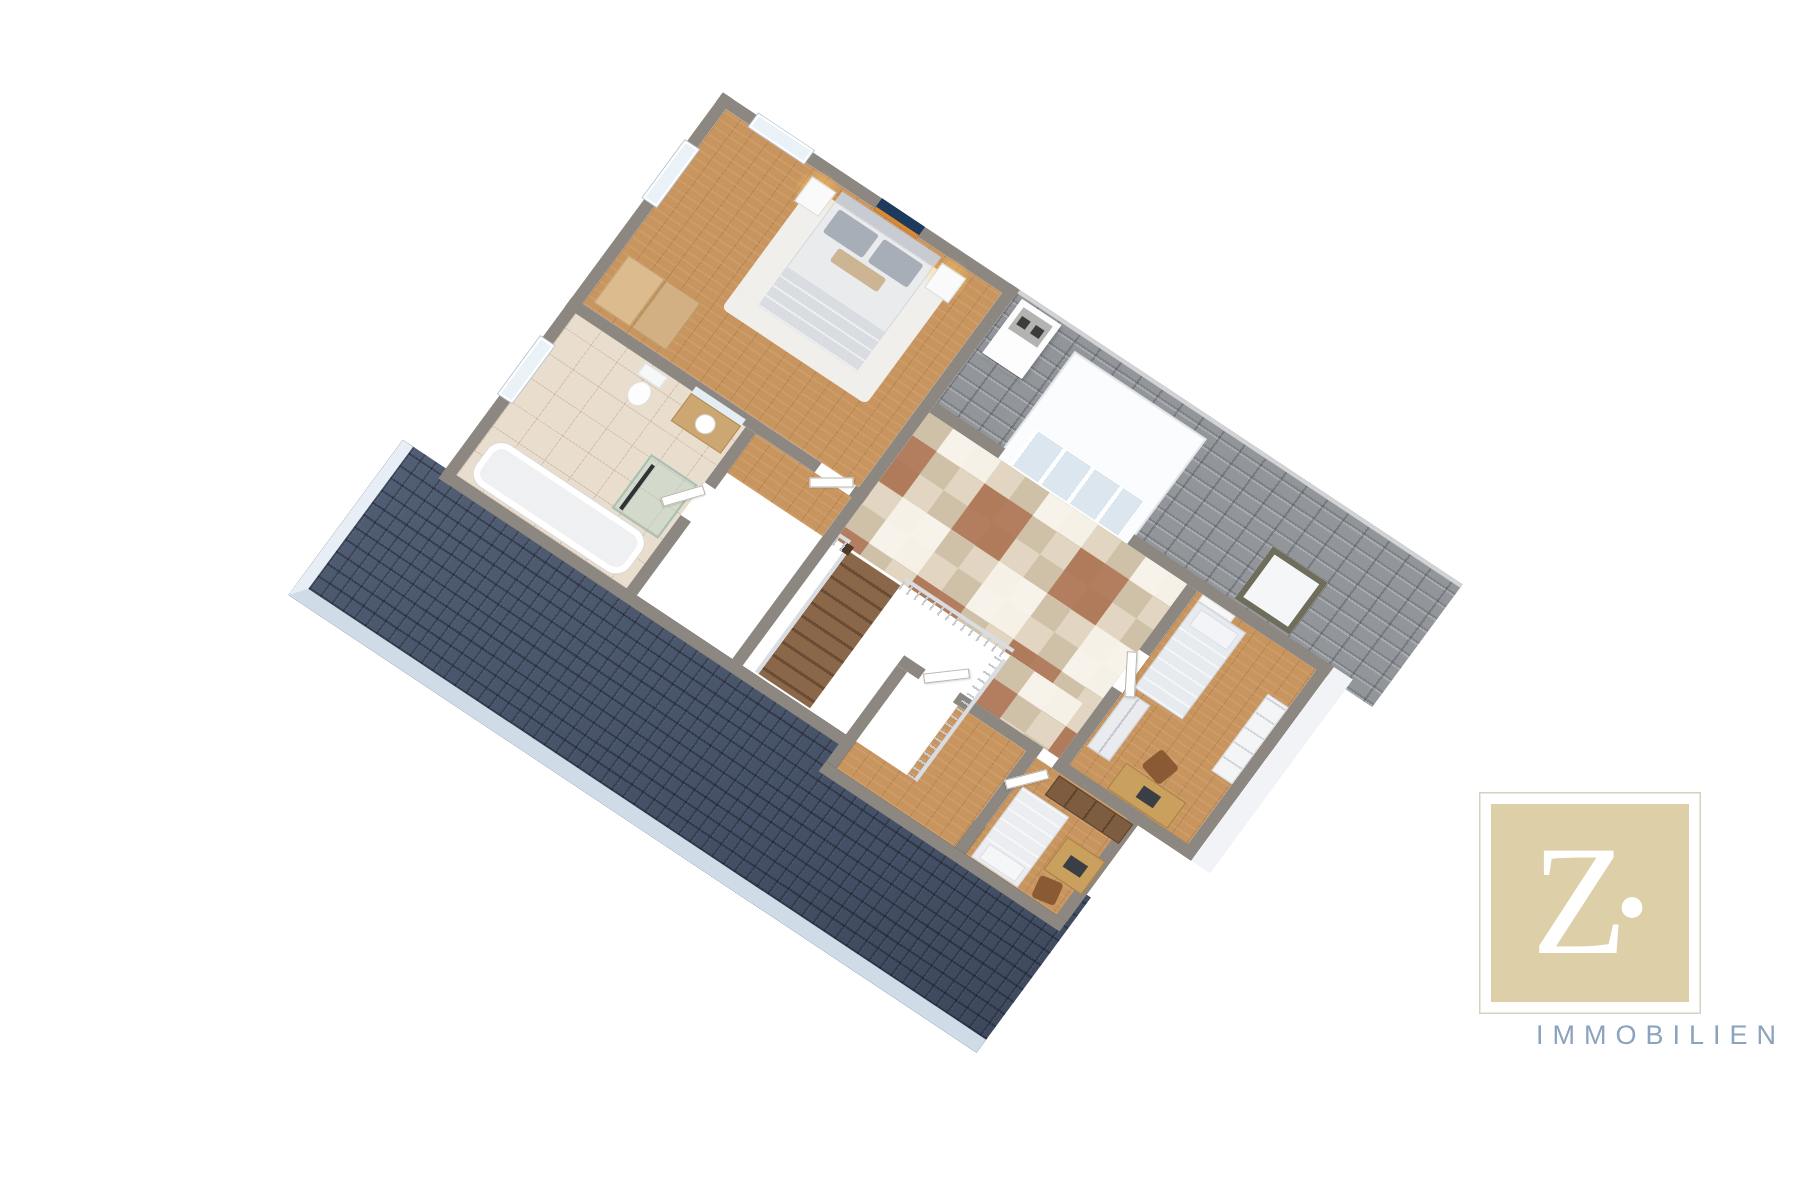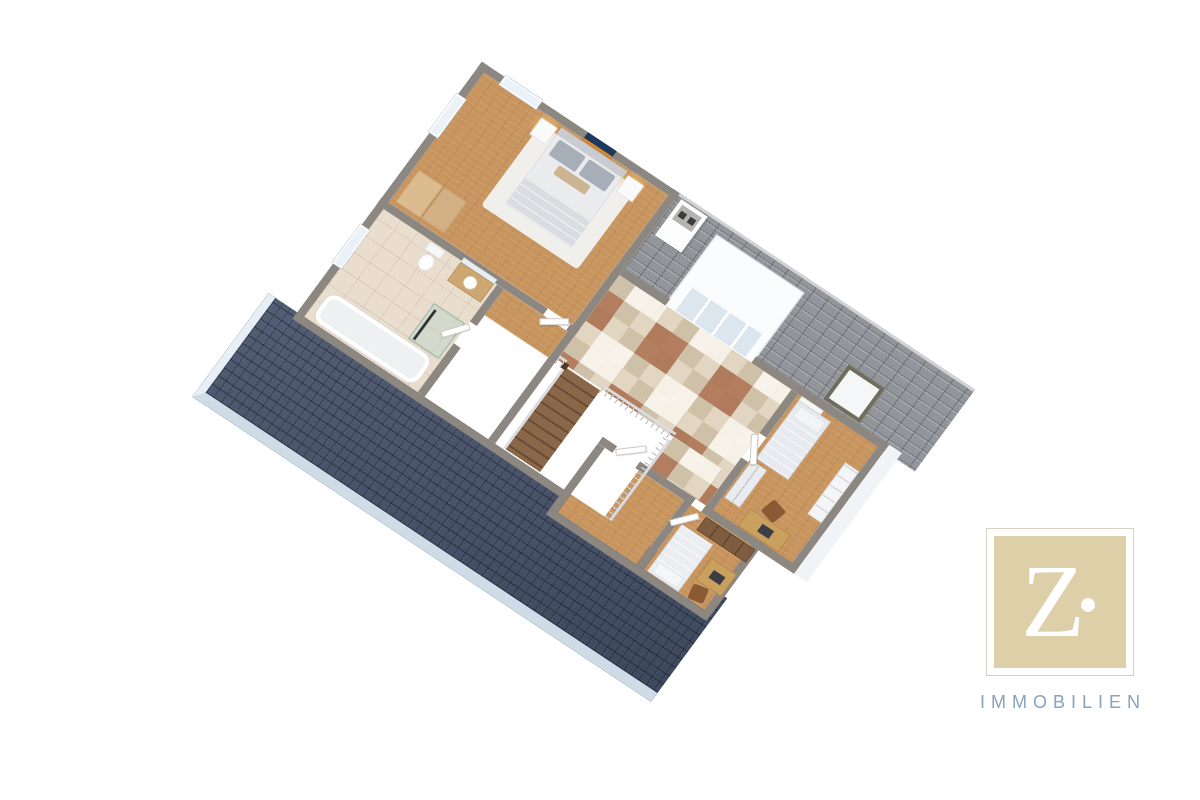--- a/index.html
+++ b/index.html
@@ -55,22 +55,22 @@
   .brand{position:absolute;left:930px;top:528px;width:260px;text-align:center;}
   .monogram-frame{width:148px;height:148px;margin:0 auto;border:1px solid #d7d1c1;
     background:#ffffff;padding:7px;box-sizing:border-box;}
   .monogram{position:relative;width:100%;height:100%;background:#ddcfa8;}
   .monogram-letter{display:block;font-family:"Liberation Serif",serif;color:#ffffff;
     font-size:104px;line-height:130px;text-align:center;margin-left:-14px;}
   .monogram-dot{position:absolute;width:14px;height:14px;border-radius:50%;background:#ffffff;
     left:66%;top:47%;}
   .brand-name{margin-top:20px;font-family:"Liberation Serif",serif;color:#7d99b7;
     font-size:58px;letter-spacing:10px;padding-left:10px;line-height:1.0;}
-  .brand-tagline{margin-top:16px;font-family:"Liberation Sans",sans-serif;color:#8ba3bd;
-    font-size:18px;letter-spacing:6px;padding-left:6px;}
+  .brand-tagline{margin-top:4px;font-family:"Liberation Sans",sans-serif;color:#8ba3bd;
+    font-size:18px;letter-spacing:6px;padding-left:6px;text-align:right;}
 </style>
 </head>
 <body>
 
 <div class="stage">
 
   <div class="plan">
 
     <div class="f roof-dark" style="left:-50px;top:460px;width:800px;height:190px" title="Front roof slope with dark slate tiles"></div>
     <div class="f roof-gray" style="left:345px;top:0;width:515px;height:150px" title="Rear roof slope with gray tiles, skylight and chimney"></div>

